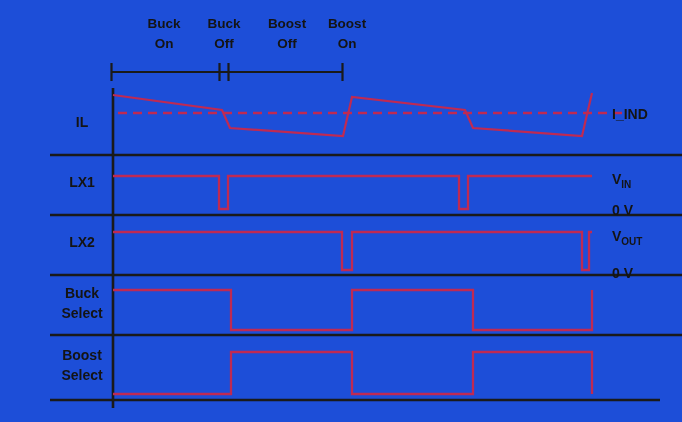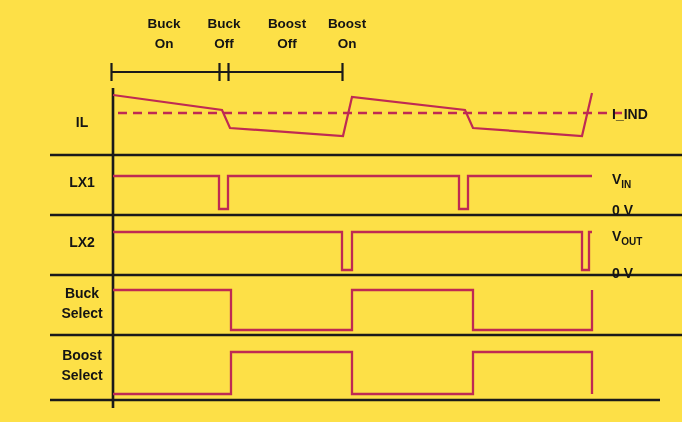--- a/index.html
+++ b/index.html
@@ -10,21 +10,21 @@
   body {
     width: 682px;
     height: 422px;
     font-family: "Liberation Sans", sans-serif;
     overflow: hidden;
   }
   #diagram-root {
     position: relative;
     width: 682px;
     height: 422px;
-    background: #fde047;
+    background: #1d4ed8;
   }
   svg.canvas {
     display: block;
     width: 682px;
     height: 422px;
   }
   text {
     font-family: "Liberation Sans", sans-serif;
     font-weight: bold;
     fill: #141414;

